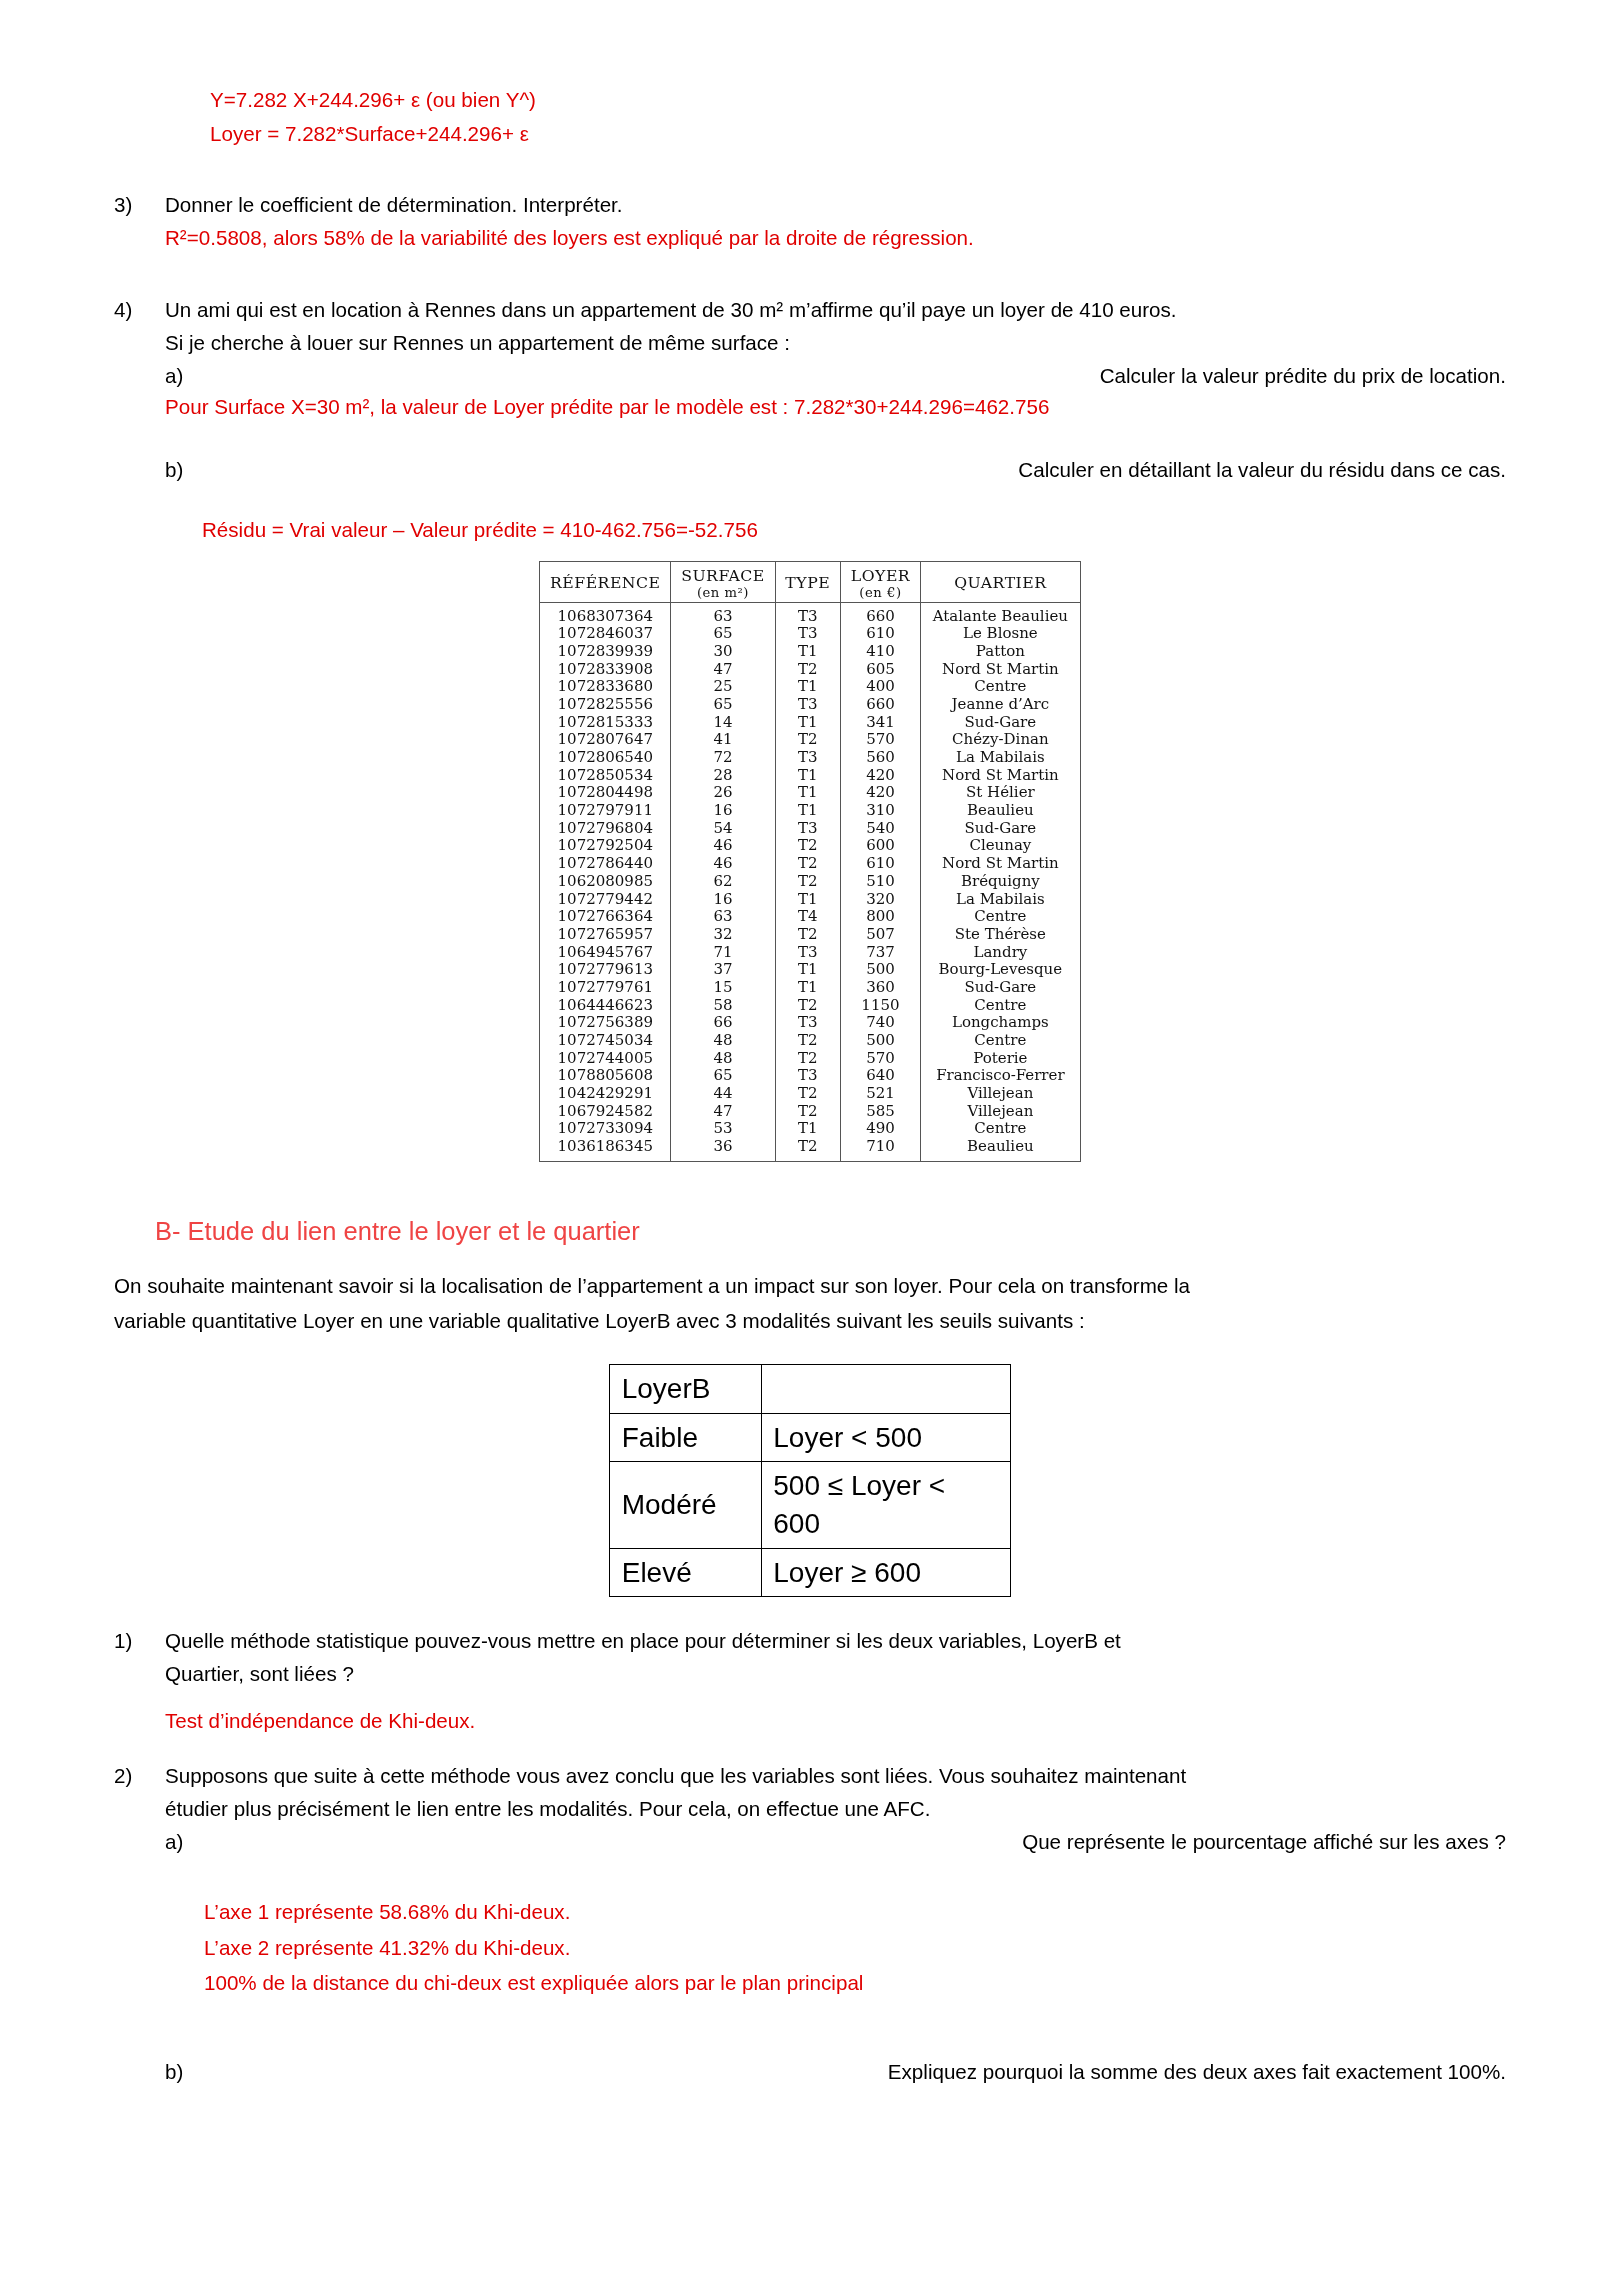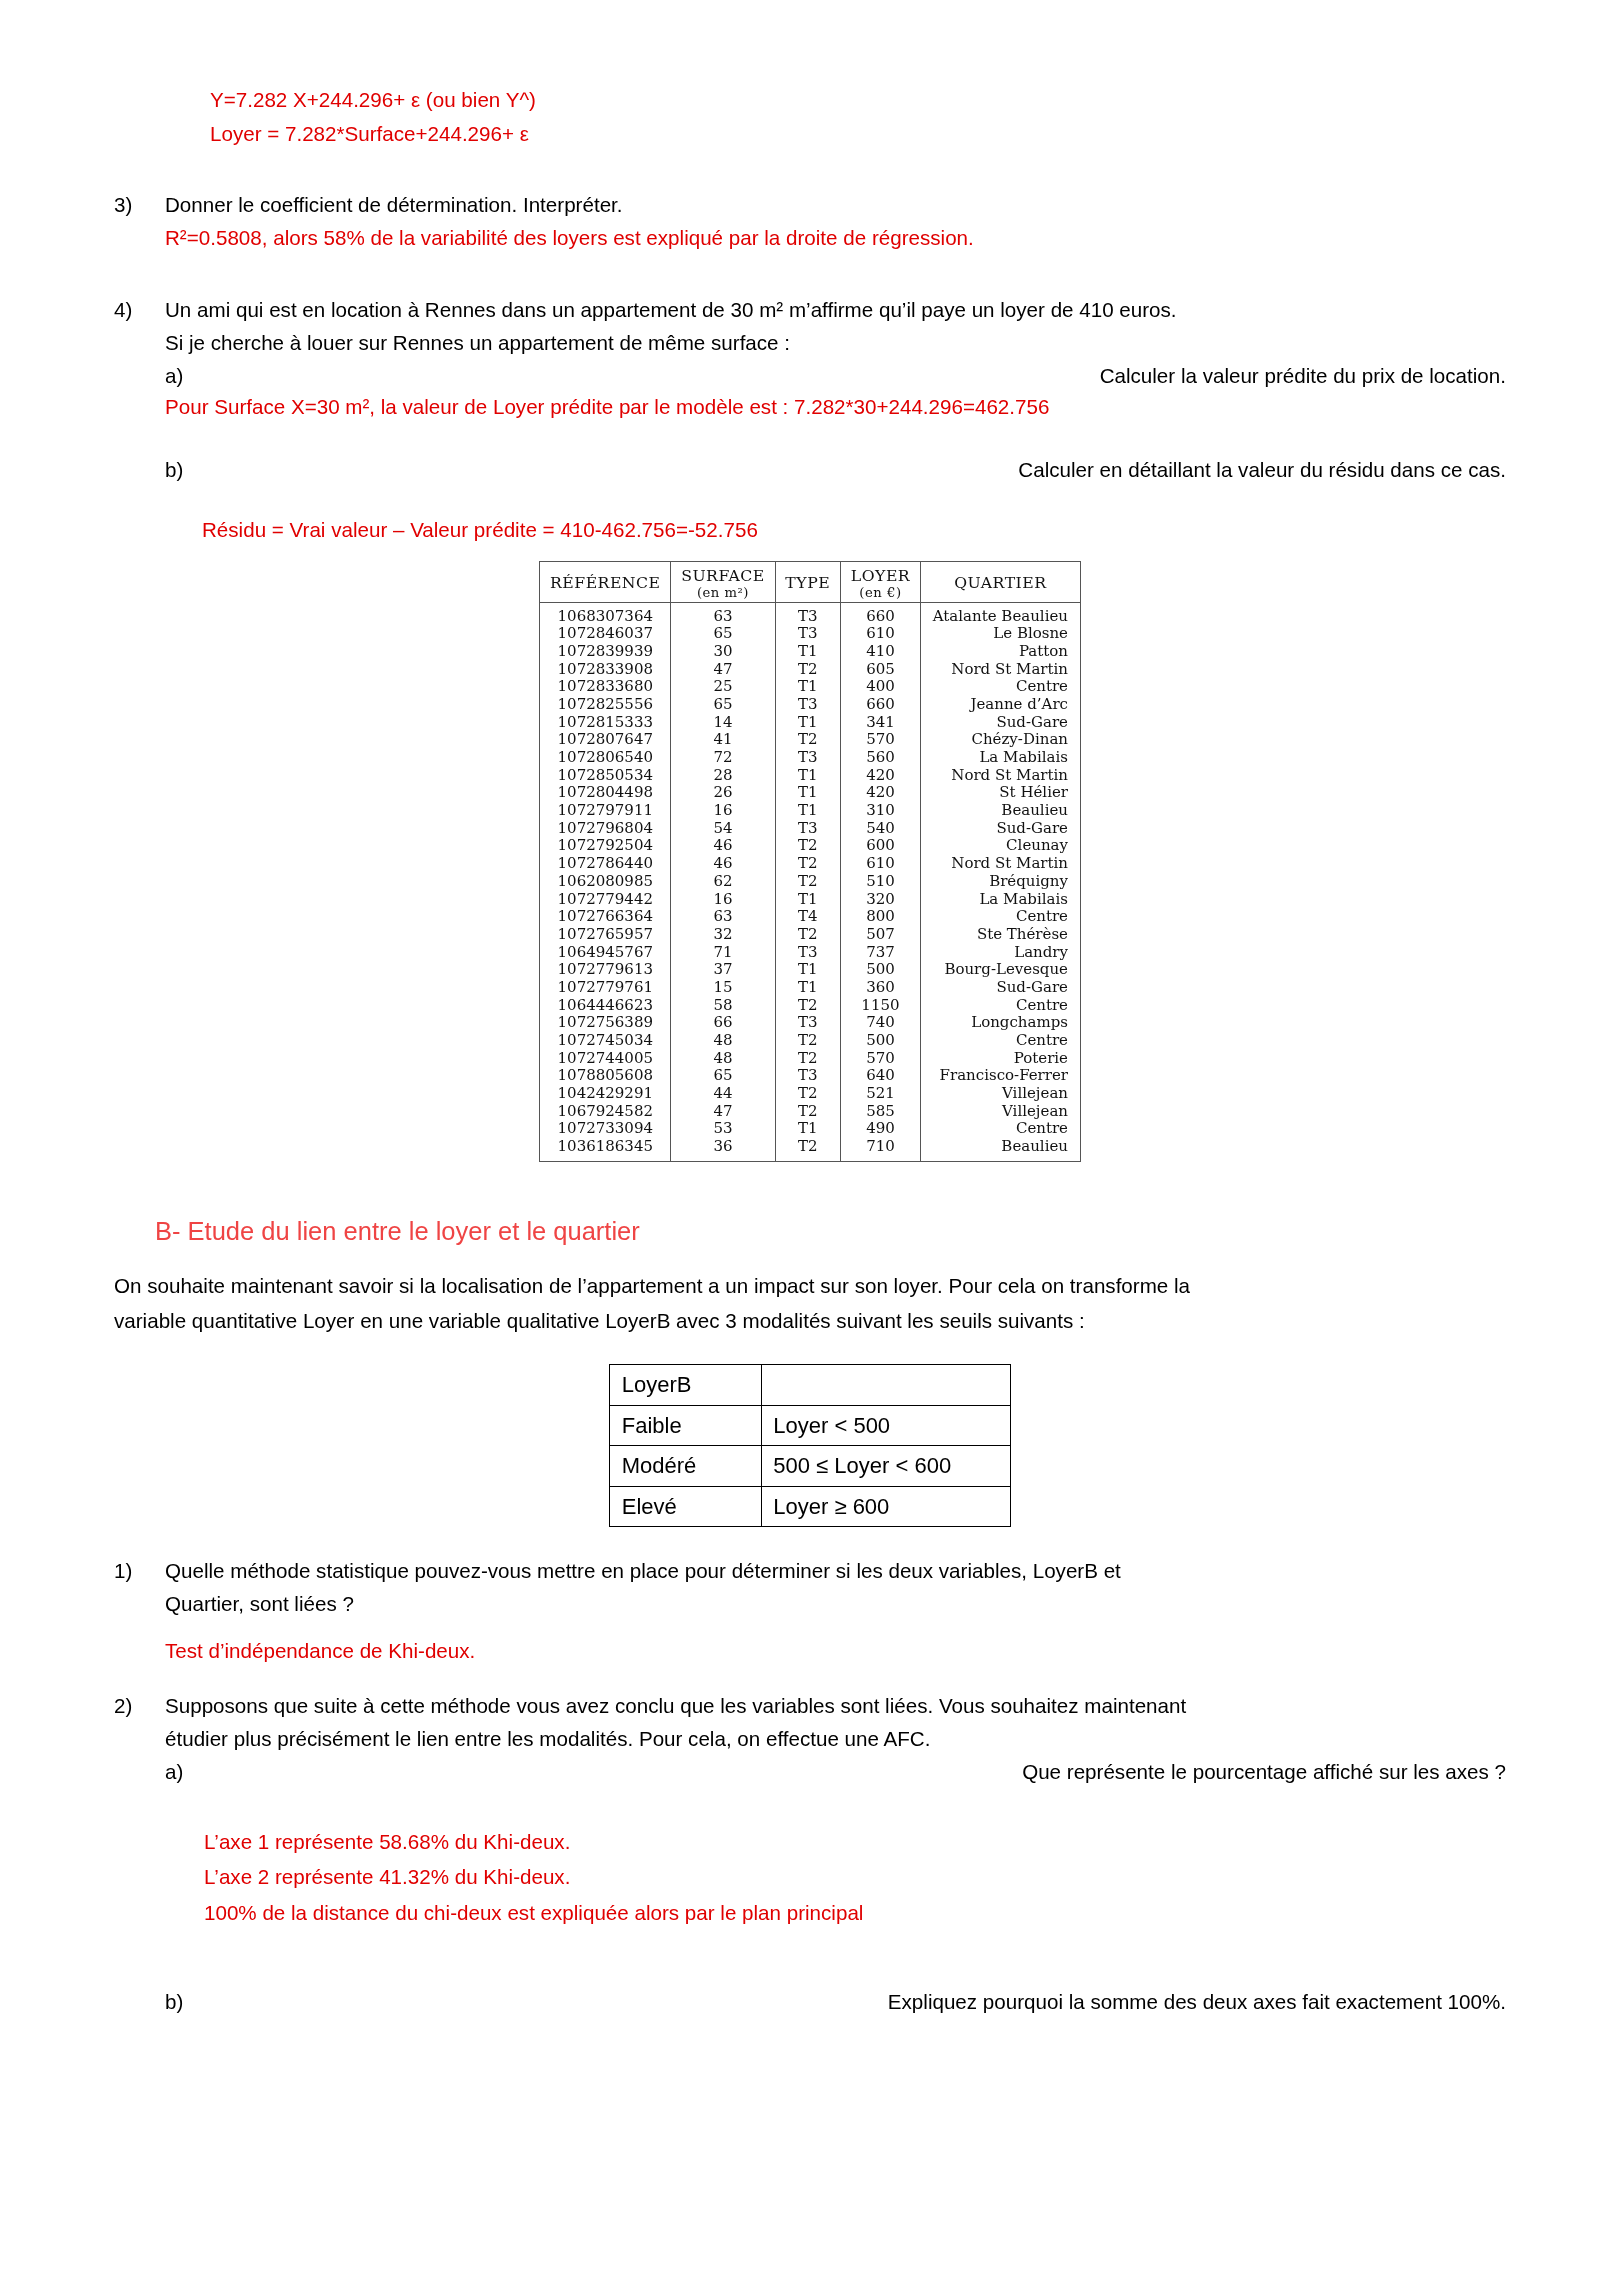--- a/index.html
+++ b/index.html
@@ -109,21 +109,21 @@
   }
   table.datatable th:last-child { border-right: none; }
   table.datatable td {
     padding: 0px 11.8px;
     line-height: 1.18;
     border-right: 1px solid #555;
     white-space: nowrap;
   }
   table.datatable td:last-child { border-right: none; }
   table.datatable td.c { text-align: center; }
-  table.datatable td.l { text-align: right; }
+  table.datatable td.l { text-align: center; }
   table.datatable tr.first td { padding-top: 4.9px; }
   table.datatable tr.last td { padding-bottom: 4.9px; }
 
   
   h2.section {
     font-size: 25.5px;
     font-weight: normal;
     margin: 55px 0 25.5px 41px;
     color: #ef4444;
   }
@@ -135,21 +135,21 @@
   }
 
   
   .modal-wrap {
     display: flex;
     justify-content: center;
     margin: 27.4px 0 29px 0;
   }
   table.modal {
     border-collapse: collapse;
-    font-size: 22px;
+    font-size: 28px;
   }
   table.modal td {
     border: 1px solid #000;
     padding: 4.9px 11.8px;
     line-height: 1.35;
   }
   table.modal td.k { width: 127px; }
   table.modal td.v { width: 225px; }
   table.modal td.empty { }
   .ans-block {

